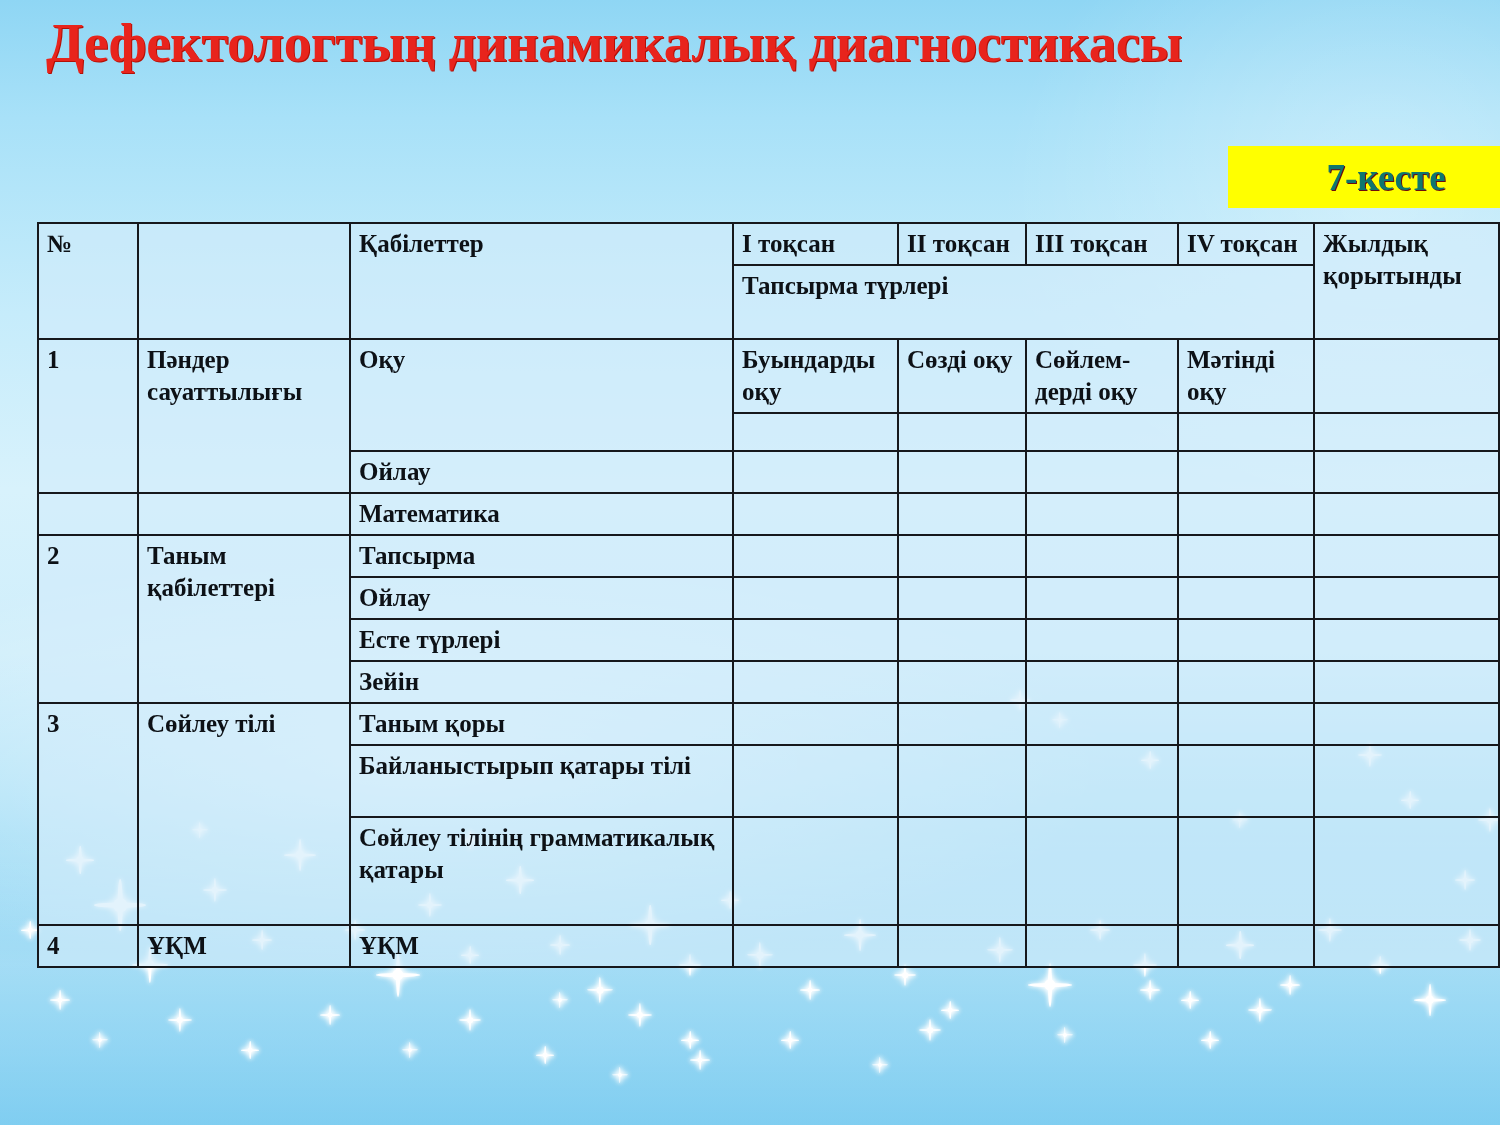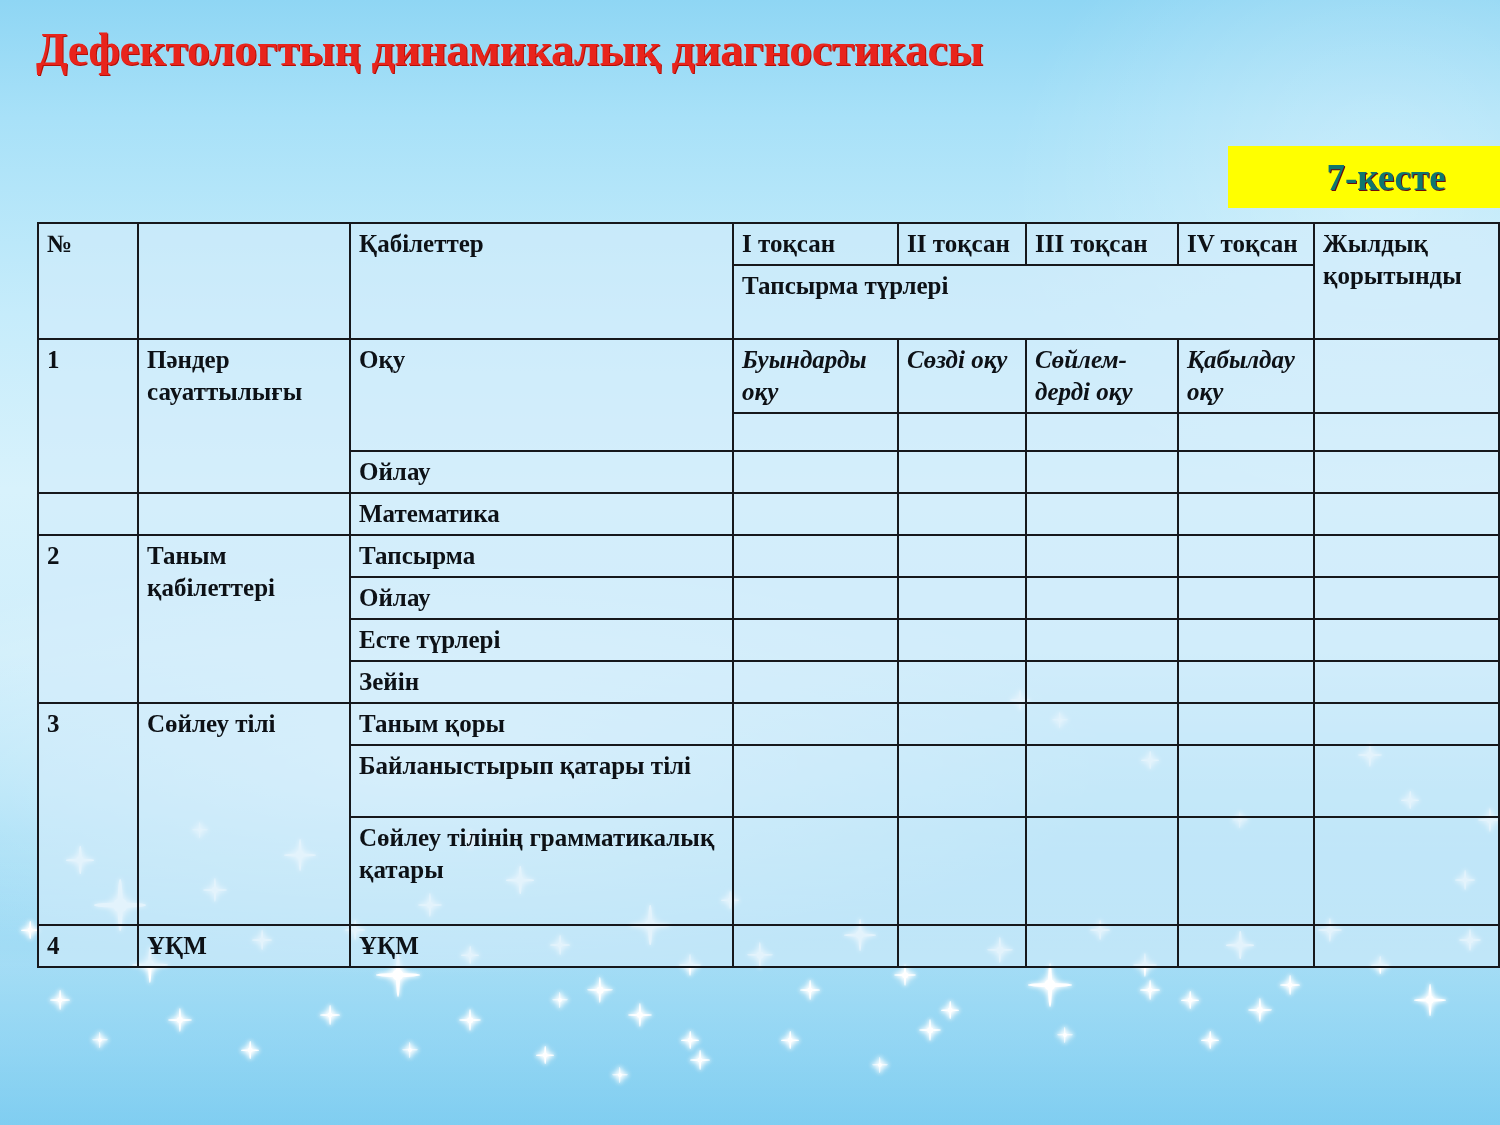--- a/index.html
+++ b/index.html
@@ -44,28 +44,27 @@
   .star::before{width:100%;height:9%;box-shadow:0 0 4px 1px rgba(255,255,255,.9);}
   .star::after{width:9%;height:100%;box-shadow:0 0 4px 1px rgba(255,255,255,.9);}
   .star i{
     position:absolute;left:50%;top:50%;width:26%;height:26%;
     background:#fff;border-radius:50%;transform:translate(-50%,-50%);
     box-shadow:0 0 7px 3px rgba(255,255,255,.95);
   }
 
   
   .title{
-    position:absolute;left:36px;top:14px;z-index:5;
-    font-size:46px;line-height:1.05;font-weight:bold;
+    position:absolute;left:46px;top:14px;z-index:5;
+    font-size:55px;line-height:1.05;font-weight:bold;
     color:#e8241c;
     font-family:"Liberation Serif", serif;
     letter-spacing:-0.5px;
     text-shadow:1px 1px 0 #b31007;
     white-space:nowrap;
-    margin-top:12px;
   }
 
   
   .badge{
     position:absolute;left:1228px;top:146px;width:268px;height:62px;
     background:#ffff00;z-index:5;
     display:flex;align-items:center;justify-content:center;
     font-size:37px;font-weight:bold;color:#0f766e;
     font-family:"Liberation Serif", serif;
     text-shadow:1px 1px 0 #6d0b0b;
@@ -80,21 +79,21 @@
   }
   table.diag td,table.diag th{
     border:2px solid #16181c;
     background:rgba(210,236,250,0.62);
     padding:4px 8px;
     font-size:25px;line-height:1.28;
     font-weight:bold;color:#0d1116;
     text-align:left;vertical-align:top;
     box-sizing:border-box;
   }
-  td.yellow{background:#ffff00;font-style:italic;}
+  td.yellow{background:#ffff00;}
   td.yellow-blank{background:#ffff00;}
   td.centered{text-align:center;}
   .c-num{width:100px;}
   .c-grp{width:212px;}
   .c-abil{width:383px;}
   .c-q{width:165px;}
   .c-q2{width:128px;}
   .c-q3{width:152px;}
   .c-q4{width:136px;}
   .c-year{width:185px;}
@@ -334,21 +333,21 @@
       <td colspan="4" class="centered" style="height:74px">Тапсырма түрлері</td>
     </tr>
 
     <tr>
       <td rowspan="3">1</td>
       <td rowspan="3">Пәндер сауаттылығы</td>
       <td rowspan="2" style="height:62px">Оқу</td>
       <td class="yellow">Буындарды оқу</td>
       <td class="yellow">Сөзді оқу</td>
       <td class="yellow">Сөйлем-дерді оқу</td>
-      <td class="yellow">Қабылдау оқу</td>
+      <td class="yellow">Мәтінді оқу</td>
       <td class="yellow-blank"></td>
     </tr>
     <tr>
       <td class="yellow-blank" style="height:38px"></td>
       <td class="yellow-blank"></td>
       <td class="yellow-blank"></td>
       <td class="yellow-blank"></td>
       <td class="yellow-blank"></td>
     </tr>
     <tr>

